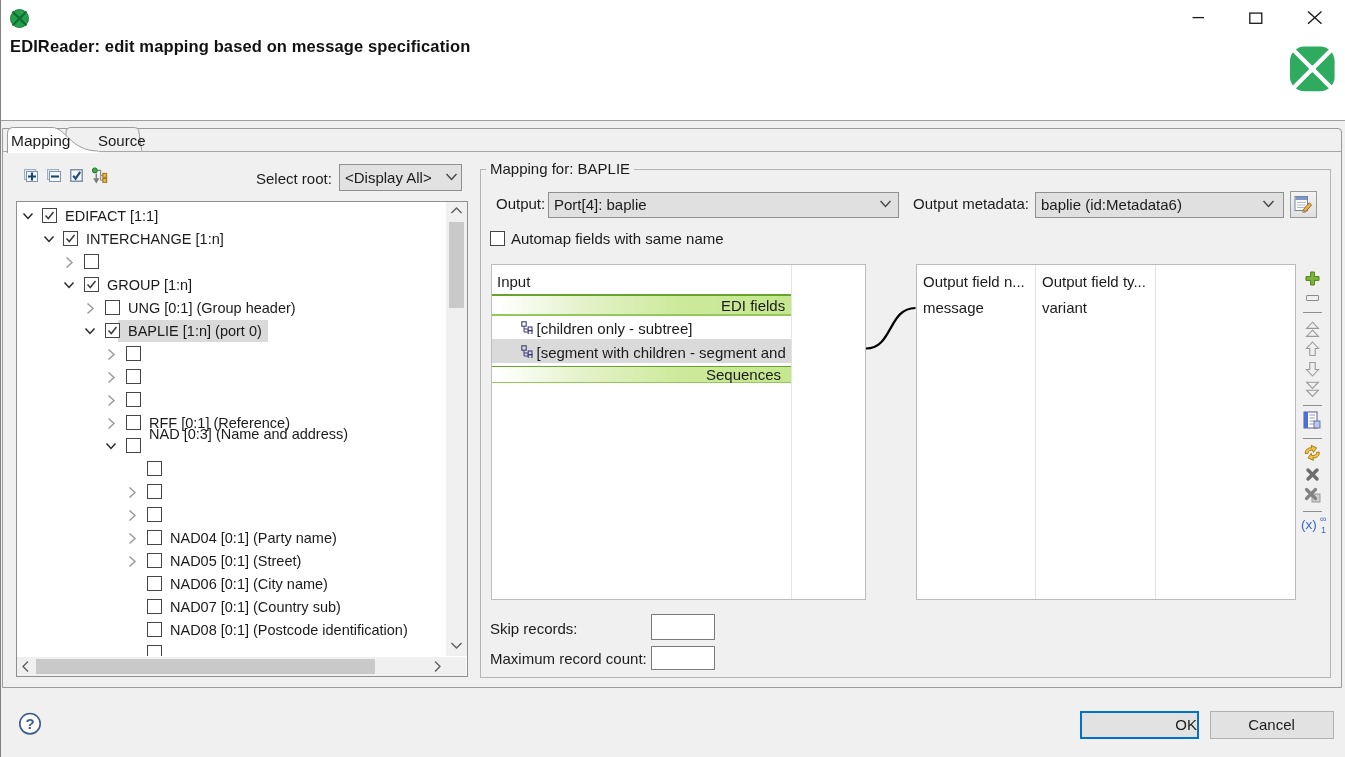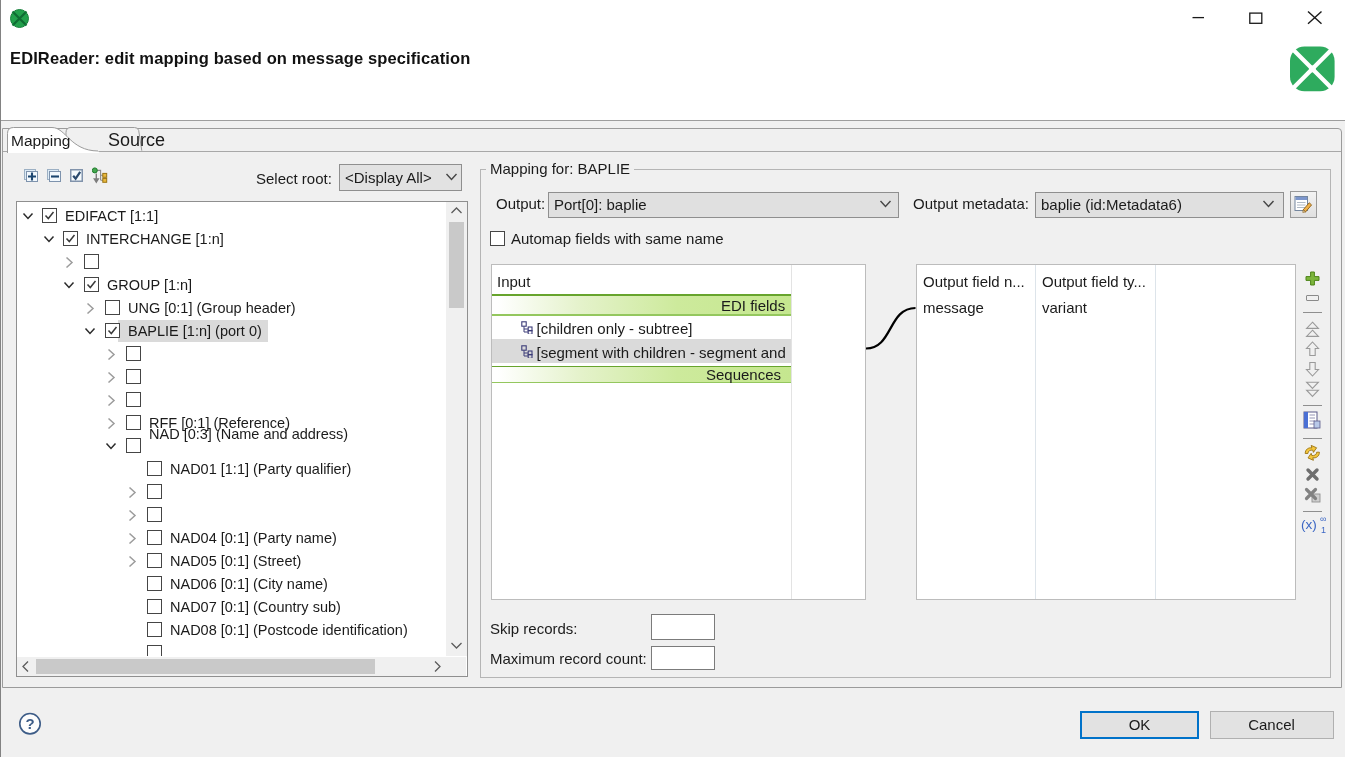--- a/index.html
+++ b/index.html
@@ -7,21 +7,21 @@
 .a{position:absolute}
 .t{position:absolute;white-space:nowrap;font-size:15px;line-height:23px}
 .tr{position:absolute;white-space:nowrap;font-size:14.5px;line-height:23px}
 </style></head><body>
 
 <svg class="a" style="left:10px;top:9px" width="19" height="19" viewBox="0 0 19 19">
 <circle cx="9.5" cy="9.5" r="9" fill="#22a04c"></circle>
 <path d="M2.5 2.5 L16.5 16.5 M16.5 2.5 L2.5 16.5" stroke="#0f6b33" stroke-width="2.2" fill="none"></path>
 <circle cx="9.5" cy="9.5" r="9" fill="none" stroke="#17813c" stroke-width="1"></circle>
 </svg>
-<div class="a" style="left:10px;top:49px;font-size:16.5px;font-weight:bold;color:#111;white-space:nowrap;letter-spacing:0.12px">EDIReader: edit mapping based on message specification</div>
+<div class="a" style="left:10px;top:37px;font-size:16.5px;font-weight:bold;color:#111;white-space:nowrap;letter-spacing:0.12px">EDIReader: edit mapping based on message specification</div>
 <svg class="a" style="left:1180px;top:5px" width="160" height="25" viewBox="0 0 160 25">
 <path d="M12.5 12.6 H24" stroke="#1a1a1a" stroke-width="1.3" fill="none"></path>
 <rect x="69.8" y="8.1" width="12" height="10.2" stroke="#1a1a1a" stroke-width="1.3" fill="none"></rect>
 <path d="M128 6.5 L141.5 18.7 M141.5 6.5 L128 18.7" stroke="#1a1a1a" stroke-width="1.4" fill="none"></path>
 </svg>
 <svg class="a" style="left:1289px;top:46px" width="47" height="46" viewBox="0 0 47 46">
 <rect x="1" y="0.6" width="44.6" height="44.6" rx="14.5" ry="14.5" fill="#2eab5e"></rect>
 <path d="M1.5 1 L45.2 44.8 M45.2 1 L1.5 44.8" stroke="#ffffff" stroke-width="4.2" fill="none"></path>
 <circle cx="23.3" cy="22.9" r="3.4" fill="#ffffff"></circle>
 </svg>
@@ -29,21 +29,21 @@
 <div class="a" style="left:0px;top:121px;width:1345px;height:636px;background:#f0f0f0"></div>
 <div class="a" style="left:0px;top:0px;width:1px;height:757px;background:#828282"></div>
 <div class="a" style="left:2px;top:127.5px;width:1340px;height:560.5px;border:1px solid #9b9b9b;border-radius:0 4px 0 0;background:#f0f0f0"></div>
 <div class="a" style="left:3px;top:150.7px;width:1338px;height:1px;background:#a8a8a8"></div>
 <svg class="a" style="left:0px;top:120px" width="200" height="34" viewBox="0 0 200 34">
 <path d="M66 30.7 L66 12.5 Q66 7.5 71 7.5 L134.5 7.5 Q138 7.5 138.7 10.5 L141.8 30.7" fill="#f0f0f0" stroke="#9b9b9b" stroke-width="1"></path>
 <path d="M7.5 33 L7.5 13.5 Q7.5 7.5 13.5 7.5 L52 7.5 C66 7.5 70 30.7 98 31 L99.5 33 Z" fill="#ffffff" stroke="none"></path>
 <path d="M7.5 33 L7.5 13.5 Q7.5 7.5 13.5 7.5 L52 7.5 C66 7.5 70 30.7 98 31" fill="none" stroke="#9b9b9b" stroke-width="1"></path>
 </svg>
 <div class="t" style="left:11px;top:129px;font-size:15.5px">Mapping</div>
-<div class="t" style="left:108px;top:129px;font-size:18px">Source</div>
+<div class="t" style="left:98px;top:129px;font-size:15px">Source</div>
 <svg class="a" style="left:24px;top:169px" width="14" height="13" viewBox="0 0 14 13">
     <rect x="0.5" y="0.5" width="11" height="10" fill="#ddebf6" stroke="#9cb0c4" stroke-width="1"></rect>
     <rect x="2.5" y="2.5" width="11" height="10" fill="#f2f8fd" stroke="#7e93ad" stroke-width="1"></rect>
     <path d="M8 3.5 V11.5 M4 7.5 H12" stroke="#1c4670" stroke-width="2.1" fill="none"></path>
   </svg>
 <svg class="a" style="left:47px;top:169px" width="14" height="13" viewBox="0 0 14 13">
     <rect x="0.5" y="0.5" width="11" height="10" fill="#ddebf6" stroke="#9cb0c4" stroke-width="1"></rect>
     <rect x="2.5" y="2.5" width="11" height="10" fill="#f2f8fd" stroke="#7e93ad" stroke-width="1"></rect>
     <path d="M4 7.5 H12" stroke="#1c4670" stroke-width="2.1" fill="none"></path>
   </svg>
@@ -128,21 +128,20 @@
       <path d="M1.5 1.5 L7 6.5 L1.5 11.5" stroke="#9c9c9c" stroke-width="1.5" fill="none"></path>
     </svg>
 <div class="a" style="left:109px;top:213.0px;width:15px;height:15px;border:1px solid #454545;background:#fff"></div>
 <div class="tr" style="left:132px;top:209.5px">RFF [0:1] (Reference)</div>
 <svg class="a" style="left:88px;top:239.5px" width="12" height="9" viewBox="0 0 12 9">
       <path d="M1.5 1.5 L6 6.5 L10.5 1.5" stroke="#2b2b2b" stroke-width="1.5" fill="none"></path>
     </svg>
 <div class="a" style="left:109px;top:236.0px;width:15px;height:15px;border:1px solid #454545;background:#fff"></div>
 <div class="tr" style="left:132px;top:221px">NAD [0:3] (Name and address)</div>
 <div class="a" style="left:130px;top:259.0px;width:15px;height:15px;border:1px solid #454545;background:#fff"></div>
-<div class="tr" style="left:153px;top:255.5px">NAD01 [1:1] (Party qualifier)</div>
 <svg class="a" style="left:111px;top:283.5px" width="9" height="13" viewBox="0 0 9 13">
       <path d="M1.5 1.5 L7 6.5 L1.5 11.5" stroke="#9c9c9c" stroke-width="1.5" fill="none"></path>
     </svg>
 <div class="a" style="left:130px;top:282.0px;width:15px;height:15px;border:1px solid #454545;background:#fff"></div>
 <svg class="a" style="left:111px;top:306.5px" width="9" height="13" viewBox="0 0 9 13">
       <path d="M1.5 1.5 L7 6.5 L1.5 11.5" stroke="#9c9c9c" stroke-width="1.5" fill="none"></path>
     </svg>
 <div class="a" style="left:130px;top:305.0px;width:15px;height:15px;border:1px solid #454545;background:#fff"></div>
 <svg class="a" style="left:111px;top:329.5px" width="9" height="13" viewBox="0 0 9 13">
       <path d="M1.5 1.5 L7 6.5 L1.5 11.5" stroke="#9c9c9c" stroke-width="1.5" fill="none"></path>
@@ -175,21 +174,21 @@
 <svg class="a" style="left:21px;top:660px" width="9" height="13" viewBox="0 0 9 13">
     <path d="M7 1.5 L2 6.5 L7 11.5" stroke="#5c5c5c" stroke-width="1.3" fill="none"></path>
   </svg>
 <svg class="a" style="left:433px;top:660px" width="9" height="13" viewBox="0 0 9 13">
     <path d="M2 1.5 L7 6.5 L2 11.5" stroke="#5c5c5c" stroke-width="1.3" fill="none"></path>
   </svg>
 <div class="a" style="left:480px;top:168.5px;width:851px;height:509px;border:1px solid #b5b5b5"></div>
 <div class="t" style="left:486px;top:157px;background:#f0f0f0;padding:0 4px">Mapping for: BAPLIE</div>
 <div class="t" style="left:496px;top:192px">Output:</div>
 <div class="a" style="left:548px;top:192px;width:350.5px;height:25.5px;border:1px solid #8f8f8f;background:#e0e0e0"></div>
-<div class="t" style="left:554px;top:193px">Port[0]: baplie</div>
+<div class="t" style="left:554px;top:193px">Port[4]: baplie</div>
 <svg class="a" style="left:879px;top:199px" width="13" height="10" viewBox="0 0 13 10">
     <path d="M1.5 2 L6.5 7.5 L11.5 2" stroke="#464646" stroke-width="1.4" fill="none"></path>
   </svg>
 <div class="t" style="left:913px;top:192px">Output metadata:</div>
 <div class="a" style="left:1035px;top:192px;width:249px;height:25.5px;border:1px solid #8f8f8f;background:#e0e0e0"></div>
 <div class="t" style="left:1041px;top:193px">baplie (id:Metadata6)</div>
 <svg class="a" style="left:1262px;top:199px" width="13" height="10" viewBox="0 0 13 10">
     <path d="M1.5 2 L6.5 7.5 L11.5 2" stroke="#464646" stroke-width="1.4" fill="none"></path>
   </svg>
 <div class="a" style="left:1289.5px;top:191px;width:27px;height:27px;border:1px solid #9a9a9a;background:linear-gradient(#f3f3f3,#e0e0e0)"></div>
@@ -281,13 +280,13 @@
 <div class="a" style="left:1320px;top:514px;color:#3b66c4;font-size:9px;">∞</div>
 <div class="a" style="left:1321px;top:525px;color:#3b66c4;font-size:9px;">1</div>
 <div class="t" style="left:490px;top:616.5px">Skip records:</div>
 <div class="a" style="left:651px;top:614px;width:64px;height:25.5px;border:1px solid #7b7b7b;background:#fff"></div>
 <div class="t" style="left:490px;top:647px">Maximum record count:</div>
 <div class="a" style="left:651px;top:645.5px;width:64px;height:24.5px;border:1px solid #7b7b7b;background:#fff"></div>
 <svg class="a" style="left:18px;top:712px" width="24" height="24" viewBox="0 0 24 24">
 <circle cx="12" cy="11.7" r="10.2" fill="#fdfdfd" stroke="#3d5c87" stroke-width="1.6"></circle>
 <text x="12" y="16.8" font-size="15" font-weight="bold" fill="#3d5c87" text-anchor="middle" font-family="Liberation Sans">?</text>
 </svg>
-<div class="a" style="left:1080px;top:710.5px;width:119px;height:28px;border:2px solid #0072c9;background:#e2e2e2;text-align:center;font-size:15px;line-height:24px">OK</div>
+<div class="a" style="left:1080px;top:710.5px;width:119px;height:28px;border:2px solid #0072c9;background:#e2e2e2;text-align:right;font-size:15px;line-height:24px">OK</div>
 <div class="a" style="left:1209.5px;top:710.5px;width:124px;height:28px;border:1px solid #b0b0b0;background:#e2e2e2;text-align:center;font-size:15px;line-height:26px">Cancel</div>
 </body></html>

